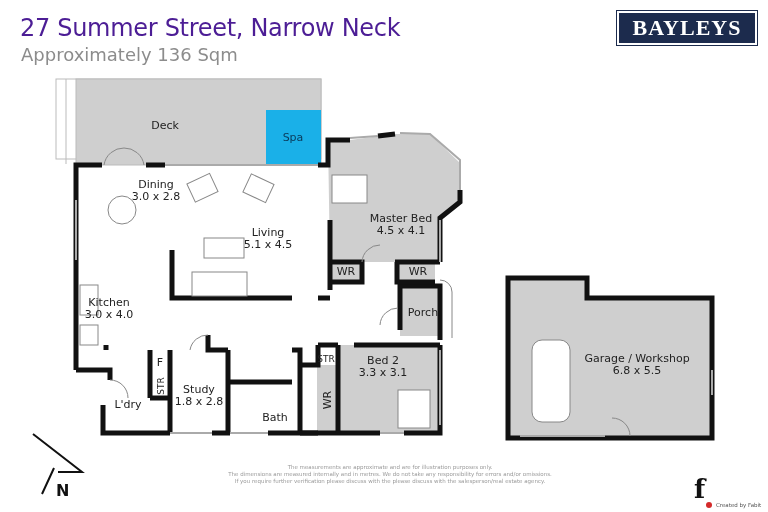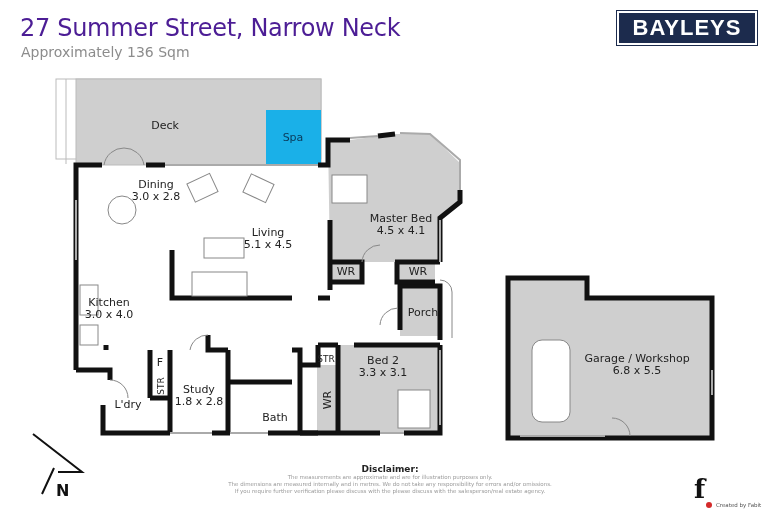--- a/index.html
+++ b/index.html
@@ -1,20 +1,20 @@
 <!DOCTYPE html>
 <html><head>
 <meta charset="utf-8">
 <style>
   html, body { margin:0; padding:0; background:#ffffff; }
   body { width:768px; height:512px; position:relative; overflow:hidden; font-family:"Liberation Sans", sans-serif; }
   .title { position:absolute; left:20px; top:14px; font-size:24px; color:#4c1d95; font-family:"DejaVu Sans", sans-serif; letter-spacing:-0.3px; }
-  .subtitle { position:absolute; left:21px; top:44px; font-size:14px; color:#8c8c8c; font-family:"DejaVu Sans", sans-serif; }
+  .subtitle { position:absolute; left:21px; top:44px; font-size:18px; color:#8c8c8c; font-family:"DejaVu Sans", sans-serif; }
   .logo { position:absolute; left:616px; top:10px; width:142px; height:36px; background:#ffffff; border:1px solid #1c2b4d; box-sizing:border-box; padding:2px; }
-  .logo-inner { width:100%; height:100%; background:#1c2b4d; color:#ffffff; font-weight:bold; font-size:22px; display:flex; align-items:center; justify-content:center; letter-spacing:1px; font-family:Liberation Sans, sans-serif; }
+  .logo-inner { width:100%; height:100%; background:#1c2b4d; color:#ffffff; font-weight:bold; font-size:22px; display:flex; align-items:center; justify-content:center; letter-spacing:1px; font-family:Liberation Serif, serif; }
   svg.plan { position:absolute; left:0; top:0; }
   .lbl { font-family:"DejaVu Sans", sans-serif; fill:#222; font-size:11px; }
   .disclaimer { position:absolute; left:190px; top:464px; width:400px; text-align:center; }
   .disc-title { font-family:"DejaVu Sans", sans-serif; font-weight:bold; font-size:9px; color:#222; }
   .disc-line { font-family:"DejaVu Sans", sans-serif; font-size:5.5px; color:#9a9a9a; line-height:7px; white-space:nowrap; }
   .fabit { position:absolute; left:694px; top:480px; }
   .fabit-f { font-family:"DejaVu Serif", serif; font-weight:bold; font-size:26px; color:#111; position:absolute; left:0; top:-6px; }
   .fabit-dot { position:absolute; left:12px; top:22px; width:6px; height:6px; border-radius:50%; background:#d42a2a; }
   .fabit-txt { position:absolute; left:22px; top:22px; font-size:5.5px; color:#555; white-space:nowrap; font-family:"DejaVu Sans", sans-serif; }
   .compass-n { position:absolute; left:56px; top:481px; font-size:16px; font-weight:bold; color:#111; font-family:"DejaVu Sans", sans-serif; }
@@ -146,21 +146,20 @@
   <text class="lbl" x="383" y="376" text-anchor="middle">3.3 x 3.1</text>
   <text class="lbl" x="637" y="362" text-anchor="middle">Garage / Workshop</text>
   <text class="lbl" x="637" y="374" text-anchor="middle">6.8 x 5.5</text>
 
   <path d="M33,434 L82,472 L58,472 M54,468 L42,494 Z" stroke="#111" stroke-width="2" fill="none"></path>
 </svg>
 
 <div class="compass-n">N</div>
 
 <div class="disclaimer">
-  <div class="disc-title">Disclaimer:</div>
   <div class="disc-line">The measurements are approximate and are for illustration purposes only.</div>
   <div class="disc-line">The dimensions are measured internally and in metres. We do not take any responsibility for errors and/or omissions.</div>
   <div class="disc-line">If you require further verification please discuss with the please discuss with the salesperson/real estate agency.</div>
 </div>
 
 <div class="fabit">
   <span class="fabit-f">f</span>
   <span class="fabit-dot"></span>
   <span class="fabit-txt">Created by Fabit</span>
 </div>

